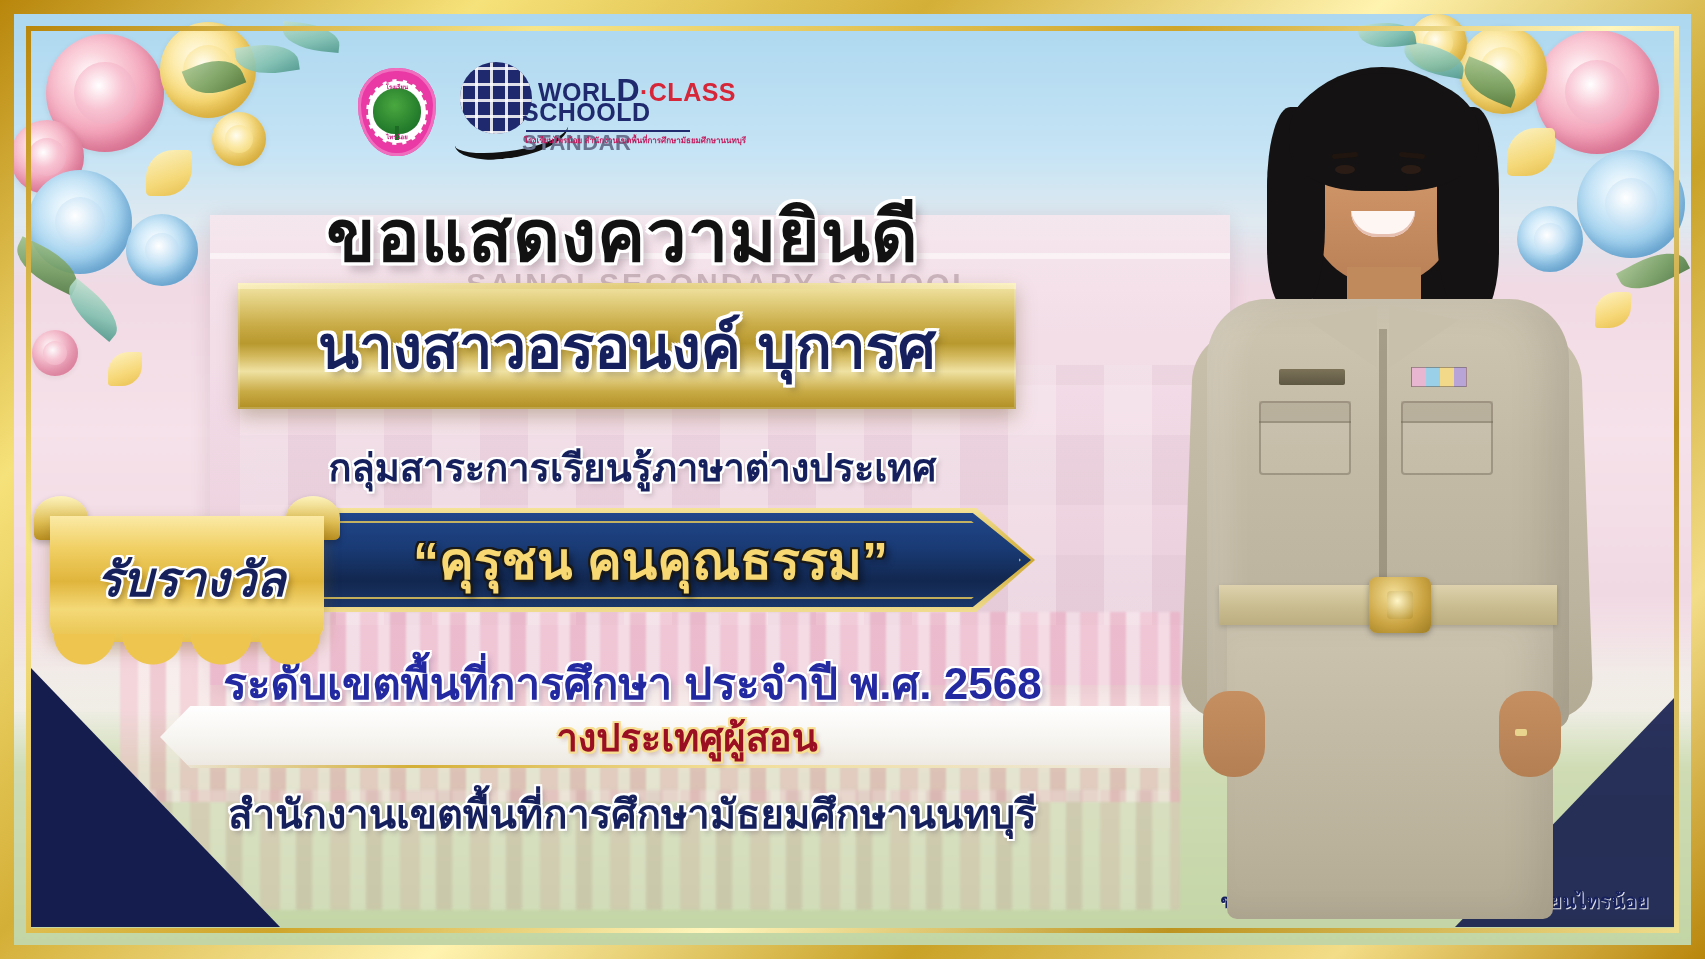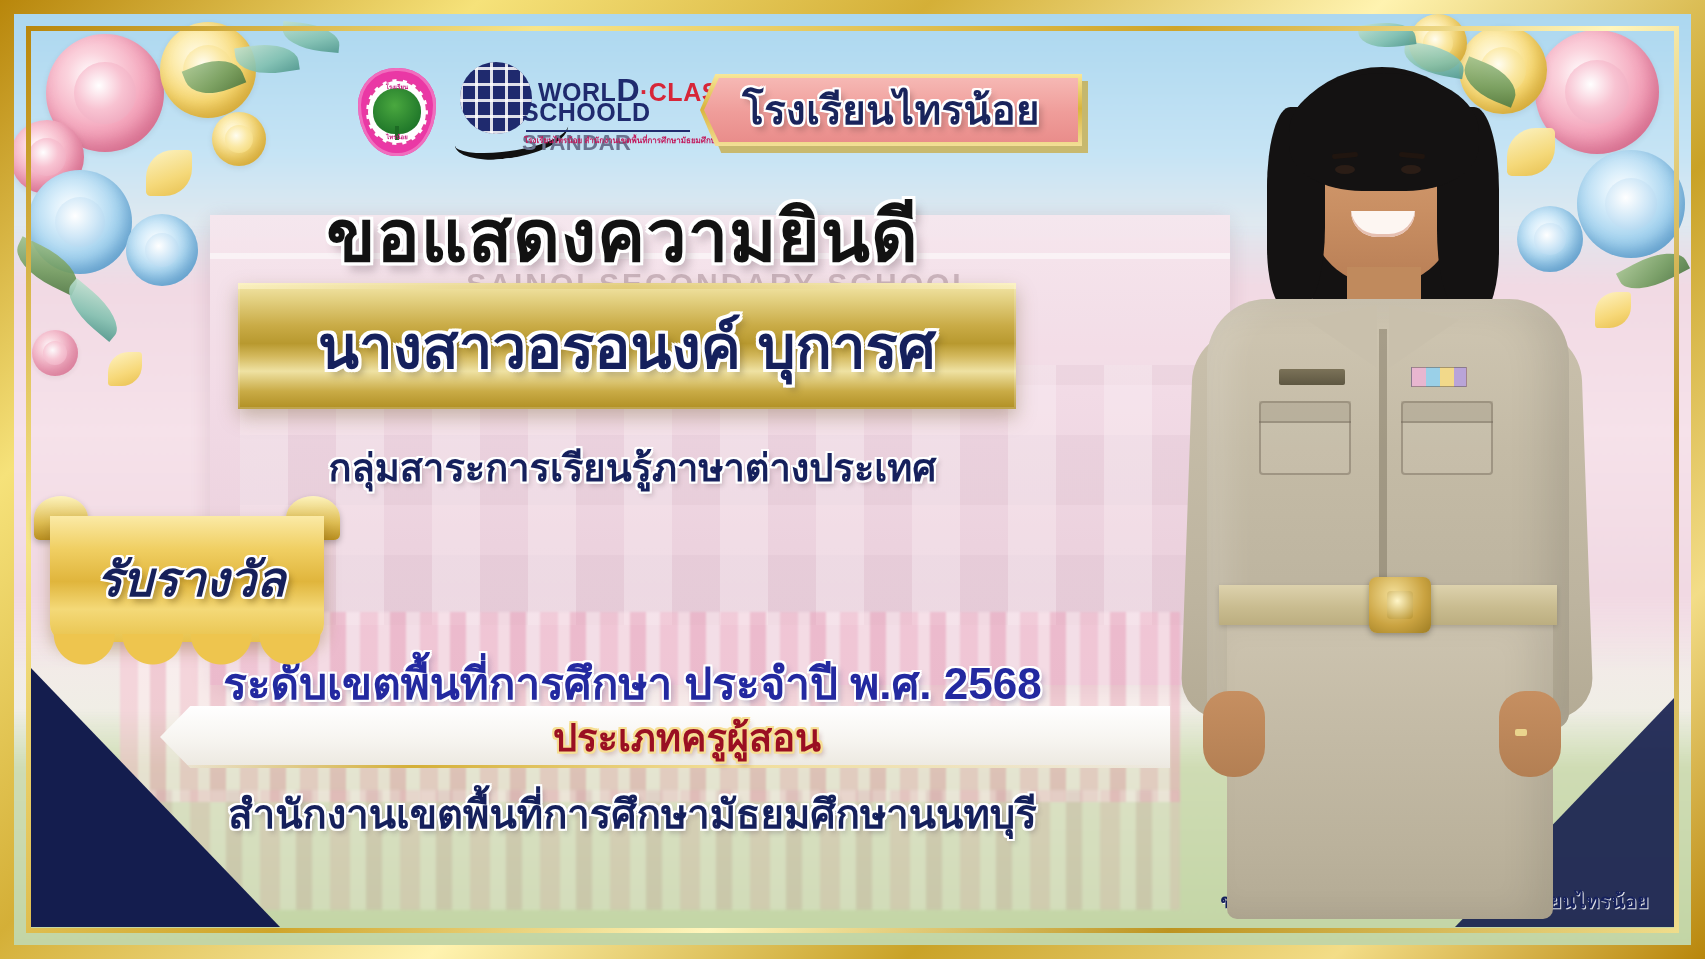--- a/index.html
+++ b/index.html
@@ -627,50 +627,50 @@
     <div class="wcs-t1">
       <span>WORL</span><span class="d">D</span><span class="dash">·</span><span class="cls">CLASS</span>
     </div>
     <div class="wcs-t2">
       <span>SCHOOL</span><span class="d">D</span> <span class="schl">STANDAR</span>
     </div>
     <div class="wcs-rule"></div>
     <div class="wcs-sub">โรงเรียนไทรน้อย  สำนักงานเขตพื้นที่การศึกษามัธยมศึกษานนทบุรี</div>
   </div>
 
-  <div class="school-ribbon">
-    <div class="shadow"></div>
-    <div class="gold"></div>
-    <div class="fill"></div>
-    <div class="txt">โรงเรียนไทรน้อย</div>
-  </div>
 
   <div class="main-title">ขอแสดงความยินดี</div>
 
   <div class="name-plate">
     <div class="name-text">นางสาวอรอนงค์ บุการศ</div>
   </div>
 
   <div class="dept-line">กลุ่มสาระการเรียนรู้ภาษาต่างประเทศ</div>
 
+  <div class="award-ribbon">
+    <div class="gold-edge"></div>
+    <div class="navy"></div>
+    <div class="inner-line"></div>
+    <div class="txt">“คุรุชน คนคุณธรรม”</div>
+  </div>
 
   <div class="scroll-badge">
     <div class="curl-l"></div>
     <div class="curl-r"></div>
     <div class="body"></div>
     <div class="scallop"></div>
     <div class="txt">รับรางวัล</div>
   </div>
 
   <div class="level-line">ระดับเขตพื้นที่การศึกษา ประจำปี พ.ศ. 2568</div>
 
   <div class="category-band">
     <div class="hairline"></div>
   </div>
-  <div class="category-text">ประเภทครูผู้สอน</div>
+  <div class="category-text">างประเทศูผู้สอน</div>
 
   <div class="office-line">สำนักงานเขตพื้นที่การศึกษามัธยมศึกษานนทบุรี</div>
 
   <div class="credit-line">ข่าวประชาสัมพันธ์ งานบุคลากรโรงเรียนไทรน้อย</div>
 
   <div class="teacher">
     <div class="t-hair-back"></div>
     <div class="t-face"></div>
     <div class="t-hair-l"></div>
     <div class="t-hair-r"></div>

